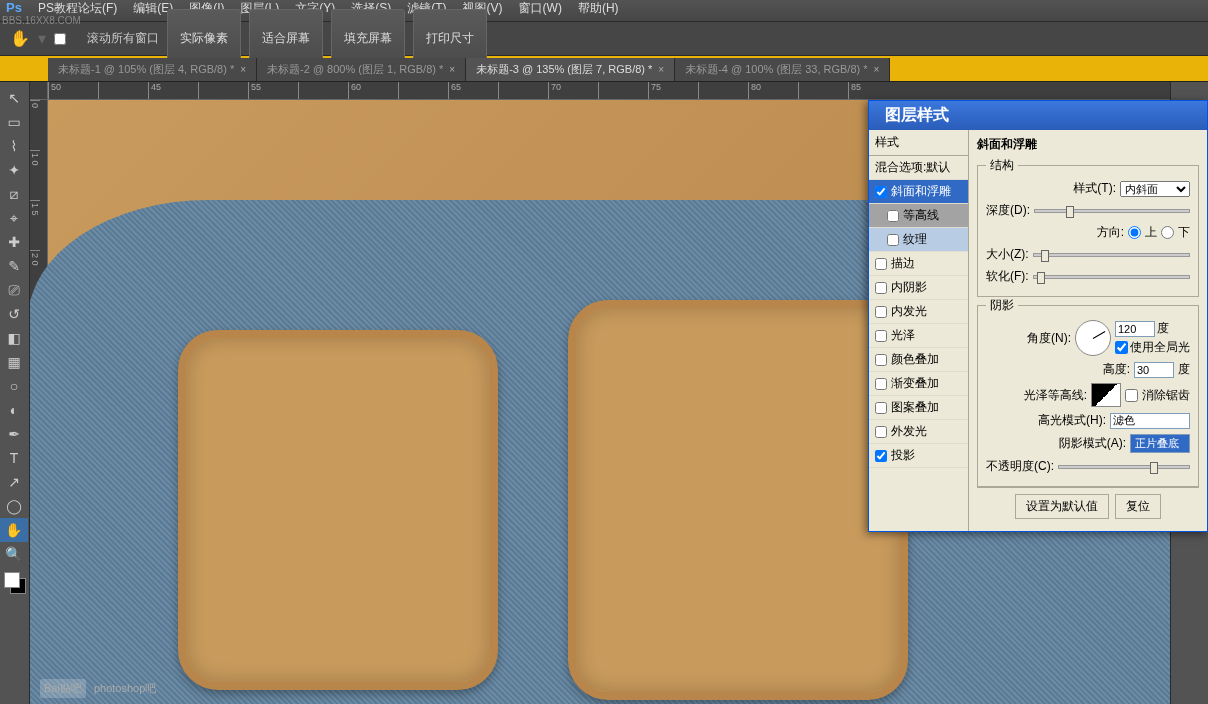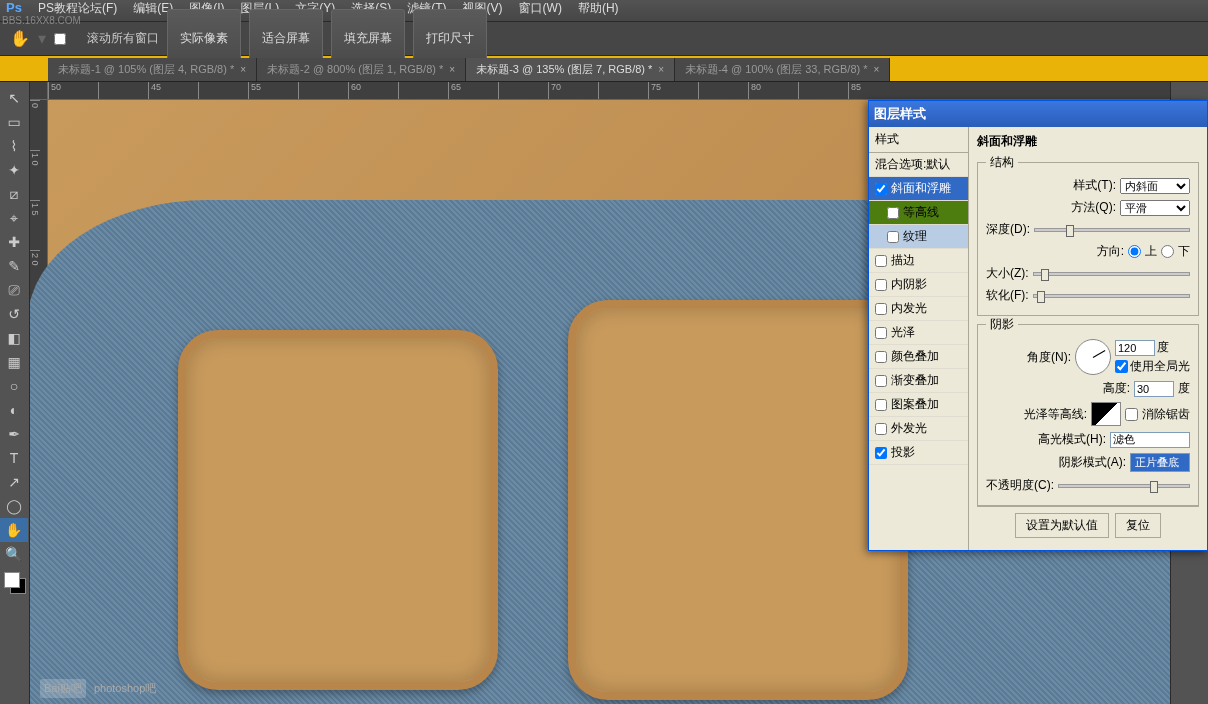--- a/index.html
+++ b/index.html
@@ -36,27 +36,27 @@
 .ruler-corner { position: absolute; top: 0; left: 0; width: 18px; height: 18px; background: #3f3f3f; border-right: 1px solid #666; border-bottom: 1px solid #666; }
 
 .canvas { position: absolute; top: 18px; left: 18px; right: 0; bottom: 0; background: linear-gradient(135deg,#c89a5c,#b8854a); }
 .denim { position: absolute; top: 100px; left: -20px; right: -20px; bottom: -20px; background: repeating-linear-gradient(45deg,#5a7a95,#5a7a95 2px,#6b8aa3 2px,#6b8aa3 4px), #6585a0; border-top-left-radius: 180px 120px; border-top-right-radius: 200px 140px; }
 .leather-shape { position: absolute; background: #c89a5c; border: 8px solid #b8854a; border-radius: 40px; box-shadow: inset 0 0 20px rgba(0,0,0,0.2), 0 4px 8px rgba(0,0,0,0.3); }
 
 .right-panels { width: 38px; background: #535353; border-left: 1px solid #2a2a2a; }
 
 
 .dialog { position: absolute; top: 100px; right: 0; width: 340px; background: #ece9d8; border: 1px solid #0054e3; box-shadow: -2px 2px 8px rgba(0,0,0,0.5); font-size: 12px; }
-.dialog .titlebar { background: linear-gradient(#3b77dd,#2a5db9); color: #fff; padding: 4px 5px; font-size: 13px; font-weight: bold; }
+.dialog .titlebar { background: linear-gradient(#3b77dd,#2a5db9); color: #fff; padding: 4px 16px; font-size: 16px; font-weight: bold; }
 .dialog .body { display: flex; }
 .dialog .styles-col { width: 100px; border-right: 1px solid #aca899; }
 .dialog .styles-col .hdr { background: #ece9d8; padding: 4px 6px; border-bottom: 1px solid #aca899; }
 .dialog .style-row { padding: 3px 6px; border-bottom: 1px solid #e0ddd0; display: flex; align-items: center; gap: 4px; cursor: pointer; }
 .dialog .style-row.sel { background: #316ac5; color: #fff; }
-.dialog .style-row.sub { padding-left: 18px; background: #4d7c0f; }
+.dialog .style-row.sub { padding-left: 18px; background: #a3a3a3; }
 .dialog .style-row.sub.sel { background: #b8cce4; color: #000; }
 .dialog .style-row input { width: 12px; height: 12px; }
 .dialog .settings-col { flex: 1; padding: 6px 8px; }
 .dialog fieldset { border: 1px solid #aca899; padding: 6px 8px; }
 .dialog legend { padding: 0 4px; }
 .dialog .frow { display: flex; align-items: center; gap: 4px; margin-bottom: 5px; font-size: 12px; justify-content: flex-end; }
 .dialog .frow label { white-space: nowrap; }
 .dialog select { font-size: 11px; width: 70px; }
 .dialog input[type=text] { width: 40px; font-size: 11px; border: 1px solid #7f9db9; padding: 1px 2px; }
 .dialog input[type=text].wide { width: 80px; }
@@ -250,24 +250,20 @@
     </div>
     <div class="settings-col">
       <div style="font-weight:bold;margin-bottom:4px">斜面和浮雕</div>
       <fieldset>
         <legend>结构</legend>
         <div class="frow">
             <label>样式(T):</label>
             <select><option>内斜面</option></select>
           </div>
         <div class="frow">
-            <label>方法(Q):</label>
-            <select><option>平滑</option></select>
-          </div>
-        <div class="frow">
             <label>深度(D):</label>
             <div class="slider">
               <div class="thumb" style="left:20%"></div>
             </div>
           </div>
         <div class="frow">
             <label>方向:</label>
             <input type="radio" checked="" style="">
             <span>上</span>
             <input type="radio" style="">

